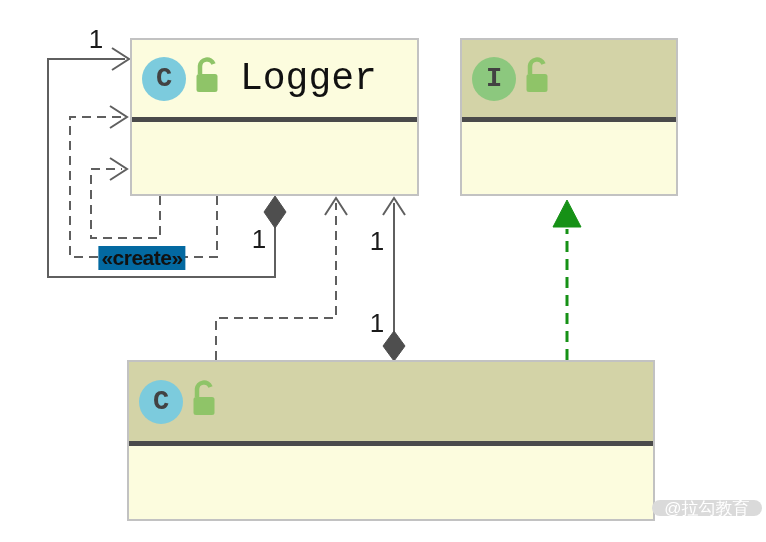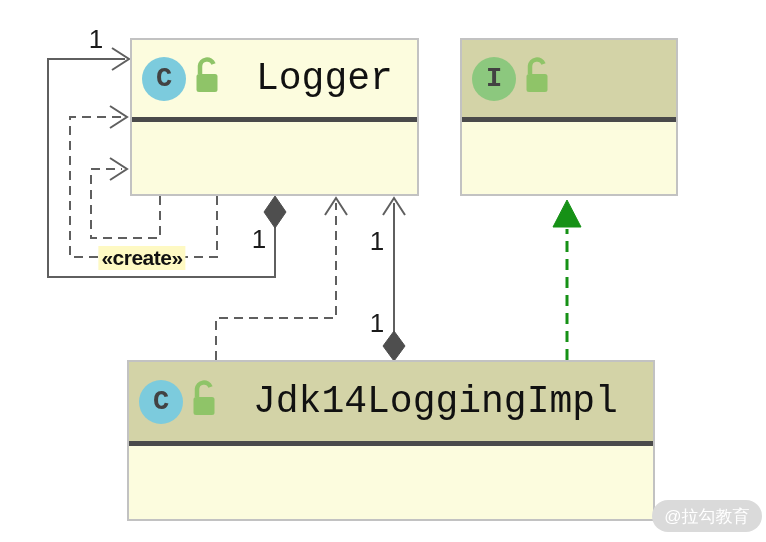--- a/index.html
+++ b/index.html
@@ -54,49 +54,49 @@
     font-size: 27px;
     color: #424242;
   }
   .badge.class-badge { background: #7CCBDD; }
   .badge.interface-badge { background: #8CC87E; }
   .lock-icon { flex: 0 0 auto; margin-left: 8px; }
   .class-name {
     font-family: "Liberation Mono", "DejaVu Sans Mono", monospace;
     font-size: 38px;
     color: #111111;
-    margin-left: 36px;
+    margin-left: 20px;
     white-space: nowrap;
   }
   .box-body { background: #FCFCDE; }
 
   .mult-label {
     position: absolute;
     transform: translate(-50%, -50%);
     font-family: "Liberation Sans", sans-serif;
     font-size: 26px;
     color: #1A1A1A;
     line-height: 1;
   }
   .stereotype-label {
     position: absolute;
     transform: translate(-50%, -50%);
     font-family: "Liberation Sans", sans-serif;
     font-size: 21px;
     font-weight: bold;
     letter-spacing: -0.5px;
     color: #111111;
-    background: #fef9c3;
+    background: #0369a1;
     padding: 0 3px;
     white-space: nowrap;
   }
   .watermark {
     position: absolute;
     left: 652px; top: 500px;
-    width: 110px; height: 32px;
+    width: 110px; height: 16px;
     border-radius: 16px;
     background: #DADADA;
     color: #ffffff;
     font-size: 17px;
     display: flex;
     align-items: center;
     justify-content: center;
     white-space: nowrap;
   }
 </style>
@@ -169,21 +169,20 @@
 
   <div class="class-box" style="left:127px; top:360px; width:528px; height:161px;">
     <div class="box-header khaki" style="height:84px;">
       <span class="badge class-badge">C</span>
       <span class="lock-icon">
         <svg width="26" height="40" viewBox="0 0 26 40">
           <path d="M6 17 V 9 A 7 7 0 0 1 19.5 7" fill="none" stroke="#8FC468" stroke-width="4.5"></path>
           <rect x="2.5" y="17" width="21" height="18" rx="2.5" fill="#8FC468"></rect>
         </svg>
       </span>
-      <span class="class-name">Jdk14LoggingImpl</span>
     </div>
     <div class="box-body"></div>
   </div>
 
   <span class="mult-label" style="left:96px; top:39px;">1</span>
   <span class="mult-label" style="left:259px; top:239px;">1</span>
   <span class="mult-label" style="left:377px; top:241px;">1</span>
   <span class="mult-label" style="left:377px; top:323px;">1</span>
 
   <span class="stereotype-label" style="left:142px; top:258px;">«create»</span>

